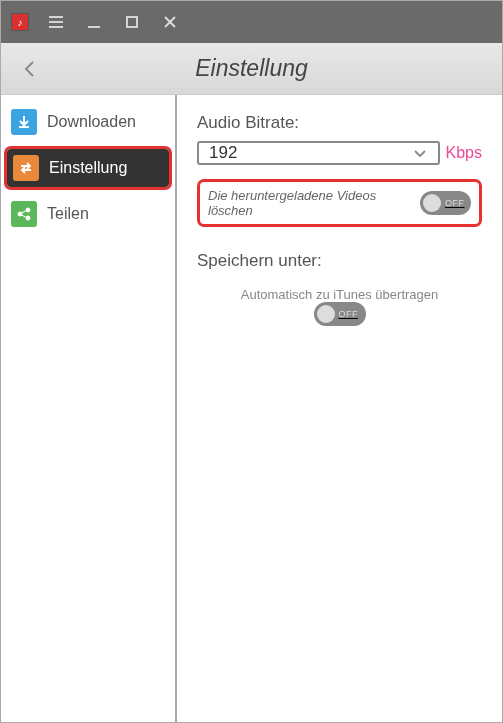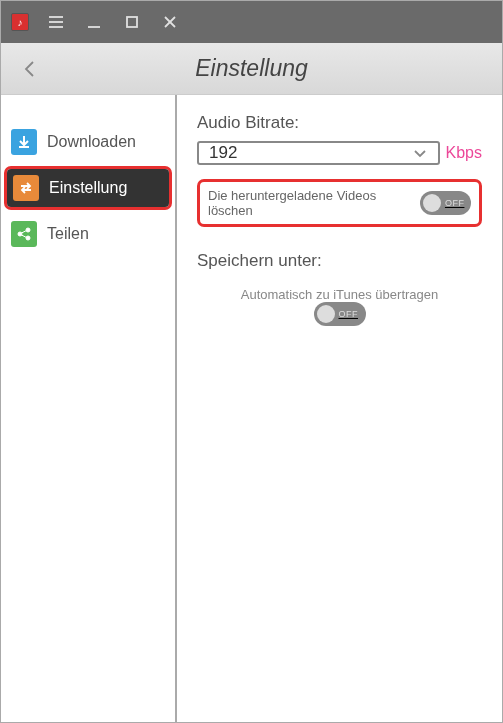--- a/index.html
+++ b/index.html
@@ -10,21 +10,21 @@
     .app-title { font-size: 14px; flex: 1; }
     .title-btn { width: 38px; height: 42px; display: flex; align-items: center; justify-content: center; cursor: pointer; color: #e0e0e0; }
     .title-btn svg { stroke: #e0e0e0; stroke-width: 1.8; fill: none; }
     
     .header { height: 52px; background: linear-gradient(#e8e8e8, #d8d8d8); border-bottom: 1px solid #ccc; display: flex; align-items: center; padding-left: 14px; font-style: italic; }
     .back-btn { width: 30px; height: 30px; display: flex; align-items: center; justify-content: center; cursor: pointer; }
     .back-btn svg { stroke: #888; stroke-width: 1.8; fill: none; }
     .page-title { flex: 1; text-align: center; font-size: 23px; color: #444; margin-right: 44px; }
     
     .content { display: flex; height: calc(100% - 94px); }
-    .sidebar { width: 176px; border-right: 2px solid #aaa; padding-top: 26px; }
+    .sidebar { width: 176px; border-right: 2px solid #aaa; padding-top: 6px; }
     .sidebar-item { display: flex; align-items: center; height: 42px; padding: 0 10px; cursor: pointer; }
     .sidebar-item .icon-box { width: 26px; height: 26px; border-radius: 3px; display: flex; align-items: center; justify-content: center; margin-right: 10px; }
     .sidebar-item .label { font-size: 16px; color: #555; }
     .sidebar-item.active { background: #333; margin: 0 4px; border-radius: 4px; padding: 0 6px; }
     .sidebar-item.active .label { color: #fff; }
     .highlight-border { border: 3px solid #e73030; border-radius: 7px; margin: 3px 3px; padding: 0; }
     .highlight-border .sidebar-item { margin: 0; height: 38px; padding: 0 6px; }
     .icon-download { background: #3aa3e0; }
     .icon-convert { background: #e88a3a; }
     .icon-share { background: #5ab85a; }
@@ -32,21 +32,21 @@
     
     .main { flex: 1; padding: 18px 20px; }
     .field-label { font-size: 17px; color: #555; margin-bottom: 8px; }
     .row { display: flex; align-items: center; margin-bottom: 14px; }
     .select-box { flex: 1; height: 24px; border: 2px solid #888; border-radius: 3px; display: flex; align-items: center; padding: 0 10px; font-size: 17px; color: #333; cursor: pointer; justify-content: space-between; }
     .select-box svg { stroke: #888; stroke-width: 1.8; fill: none; }
     .unit { font-size: 16px; color: #ec4899; margin-left: 6px; }
     
     .toggle-row { display: flex; align-items: center; justify-content: space-between; }
     .toggle-row.highlighted { border: 3px solid #e73030; border-radius: 7px; padding: 6px 8px; margin-bottom: 18px; }
-    .toggle-label { font-size: 13px; color: #666; }
+    .toggle-label { font-size: 13px; color: #666; font-style: italic; }
     .toggle { width: 52px; height: 24px; background: #888; border-radius: 12px; display: flex; align-items: center; padding: 0 5px 0 3px; cursor: pointer; text-decoration: underline; }
     .toggle-knob { width: 18px; height: 18px; border-radius: 50%; background: #ddd; }
     .toggle-text { font-size: 9px; color: #ddd; margin-left: 4px; letter-spacing: 0.5px; }
     
     .path-row { margin-top: 24px; }
     .path-box { height: 36px; border: 2px solid #888; border-radius: 3px; display: flex; align-items: center; padding: 0 8px; font-size: 16px; color: #333; justify-content: space-between; }
     .folder-icon { cursor: pointer; }
     .folder-icon svg { stroke: #888; stroke-width: 1.8; fill: none; }
     
     .itunes-row { margin-top: 16px; display: flex; align-items: center; justify-content: space-between; flex-direction: column; }

